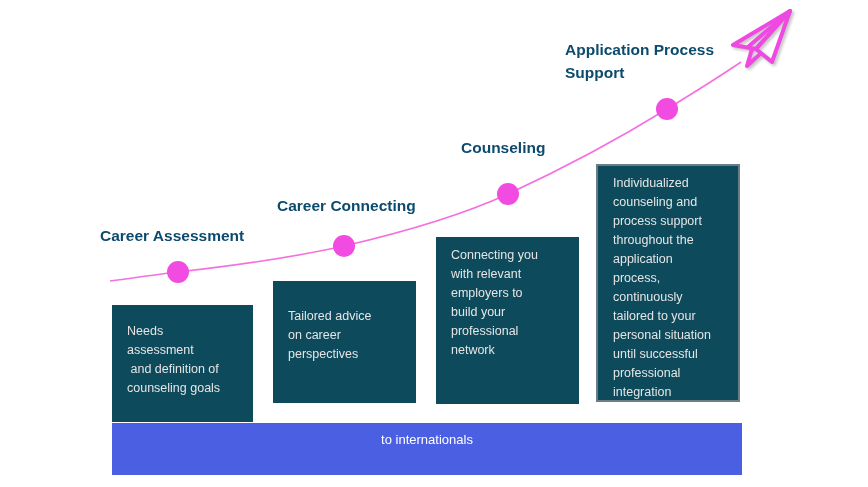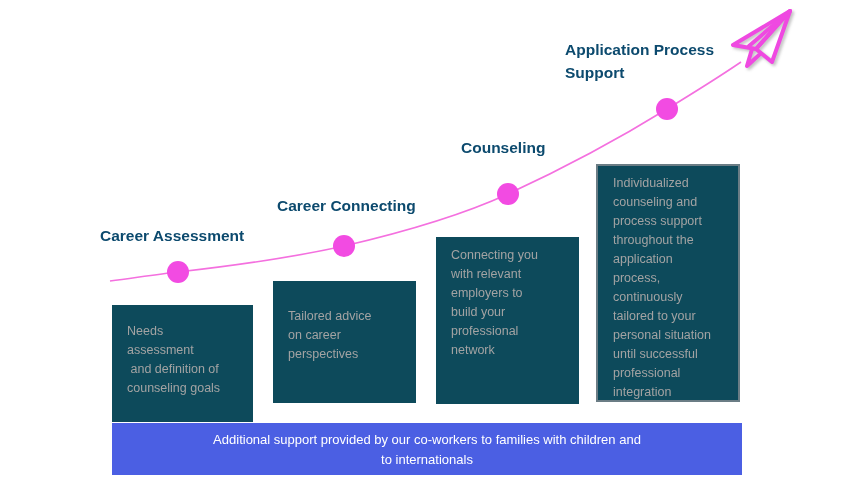--- a/index.html
+++ b/index.html
@@ -29,21 +29,21 @@
     font-weight: bold;
     font-size: 15.5px;
     line-height: 23px;
     white-space: nowrap;
   }
   .stage-label.wrap { white-space: normal; }
   .stage-box {
     position: absolute;
     box-sizing: border-box;
     background: #0d4a5b;
-    color: #a3a3a3;
+    color: #e5e5e5;
     font-size: 12.5px;
     line-height: 19px;
     padding-left: 15px;
     padding-right: 20px;
     white-space: pre-line;
   }
   .box-1 { left: 112px; top: 305px; width: 141px; height: 117px; padding-top: 17px; }
   .box-2 { left: 273px; top: 281px; width: 143px; height: 122px; padding-top: 26px; }
   .box-3 { left: 436px; top: 237px; width: 143px; height: 167px; padding-top: 9px; }
   .box-4 { left: 596px; top: 164px; width: 144px; height: 238px; padding-top: 8px;
@@ -111,17 +111,16 @@
 application
 process,
 continuously
 tailored to your
 personal situation
 until successful
 professional
 integration</div>
 
   <div class="banner">
-    <div>Additional support provided by our co-workers to families with children and</div>
     <div>to internationals</div>
   </div>
 
 </div>
 
 </body></html>

